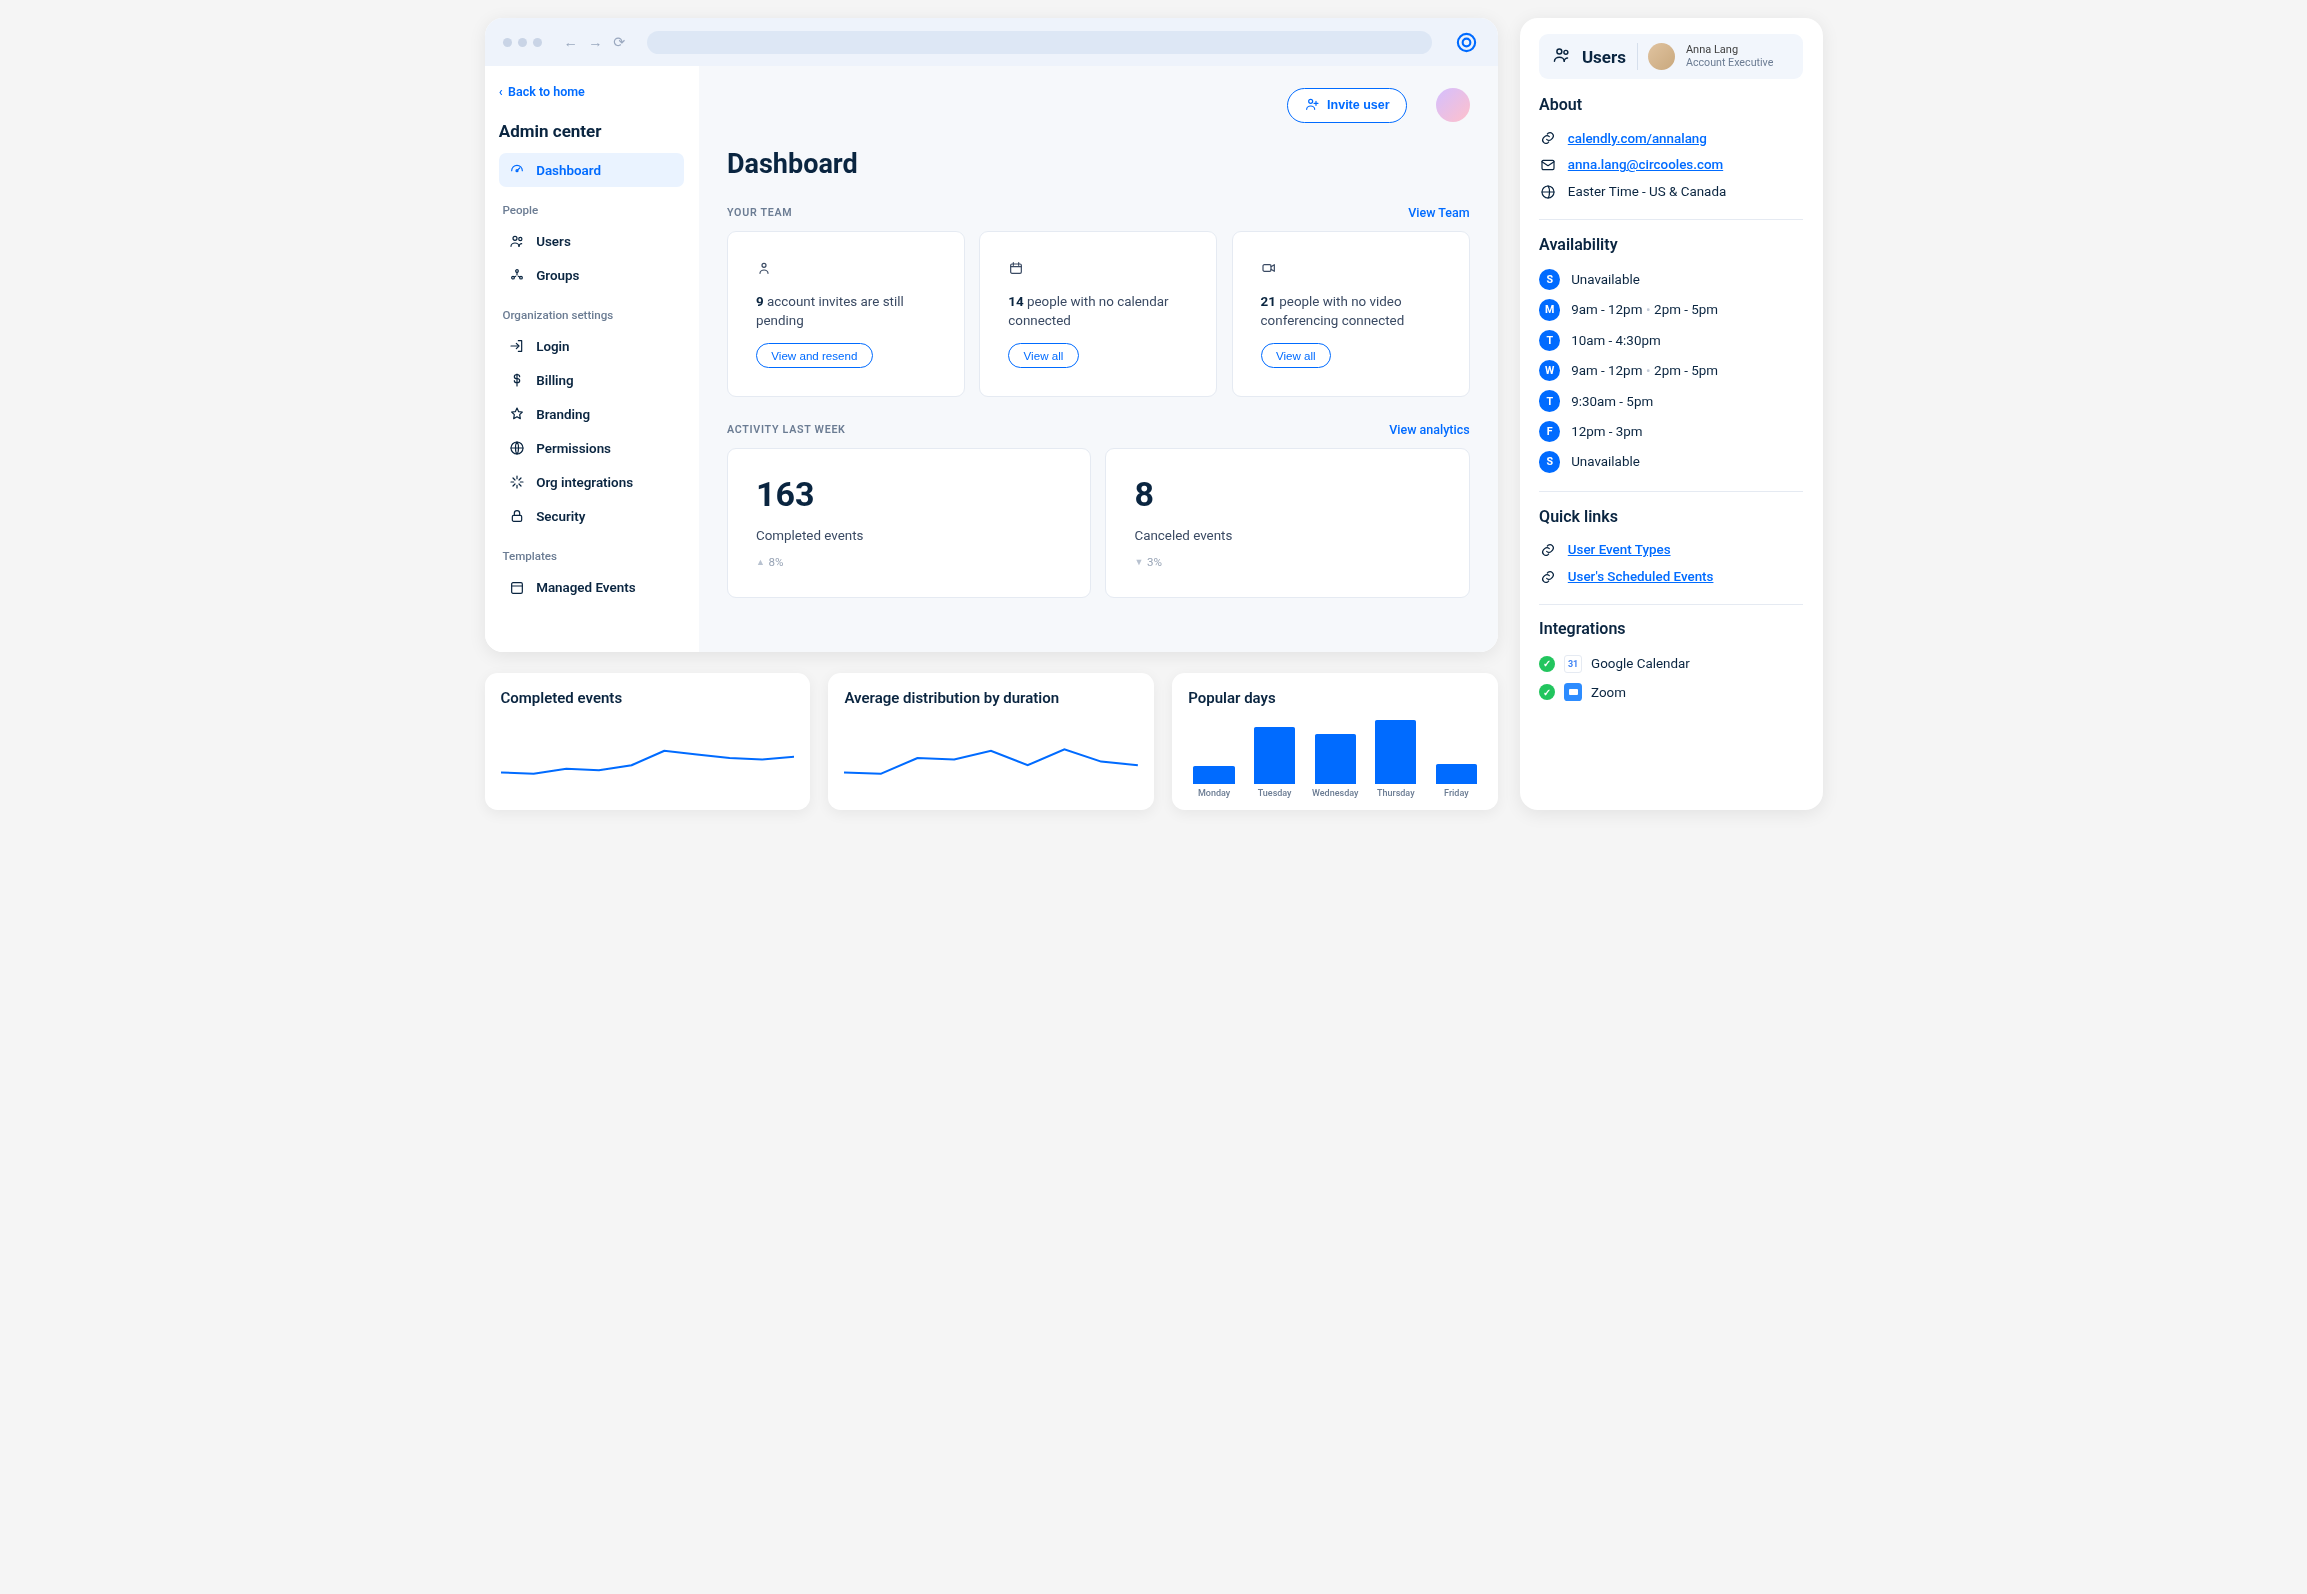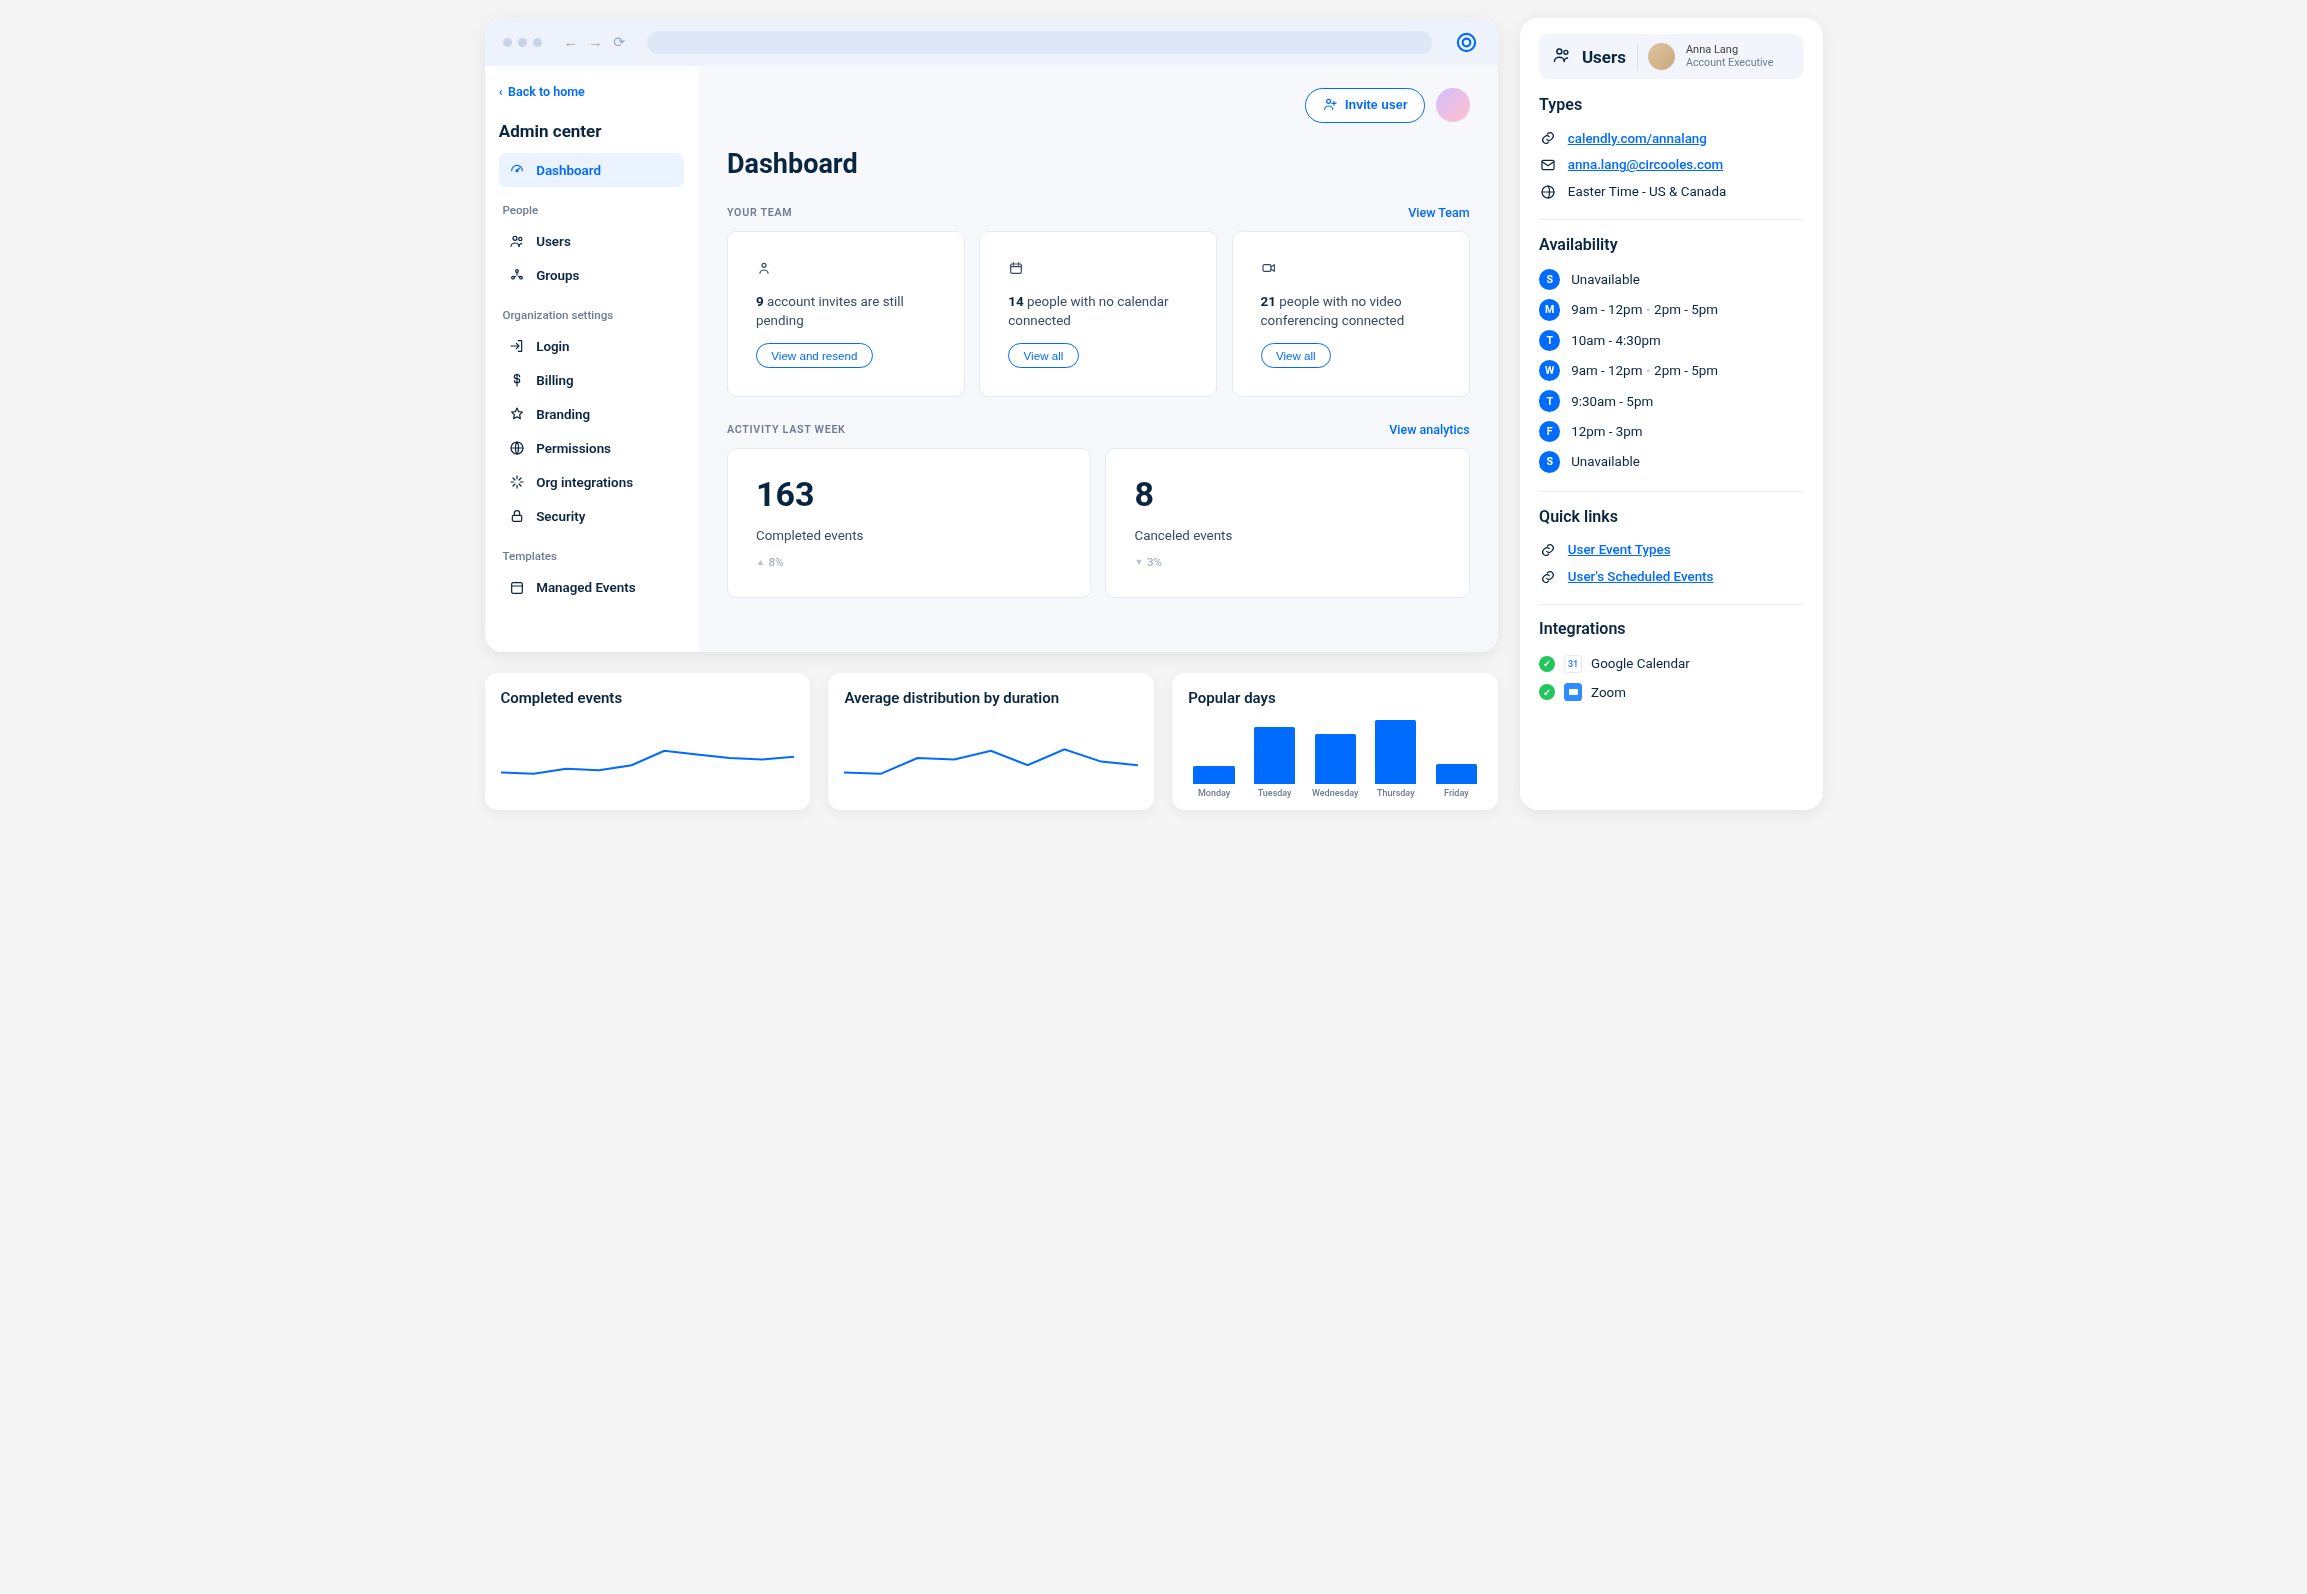--- a/index.html
+++ b/index.html
@@ -62,21 +62,21 @@
     font-size: 11.6px; color: #6b7c93; font-weight: 500;
     margin: 16px 3.6px 7.1px;
   }
   .nav-icon { width: 16px; display: inline-flex; justify-content: center; color: inherit; }
   .main {
     flex: 1;
     background: #f6f8fb;
     padding: 21.4px 28.5px 28.5px;
   }
   .main-header {
-    display: flex; justify-content: flex-end; gap: 11px;
+    display: flex; justify-content: flex-end; gap: 29px;
     margin-bottom: 25px;
   }
   .invite-btn {
     border: 0.9px solid #006bff; color: #006bff; background: #fff;
     padding: 7.1px 16px; border-radius: 21.4px; font-weight: 600; font-size: 12.5px;
     display: flex; align-items: center; gap: 7.1px; cursor: pointer;
   }
   .avatar { width: 34px; height: 34px; border-radius: 50%; background: linear-gradient(135deg,#d4bfff,#ffc0cb); cursor: pointer;}
   .page-title { font-size: 27px; font-weight: 700; color: #0a2540; margin-bottom: 25px;}
   .section-header {
@@ -412,21 +412,21 @@
           </svg></span>
       <span class="title">Users</span>
       <div class="panel-divider"></div>
       <div class="mini-avatar"></div>
       <div class="user-meta">
         <div class="name">Anna Lang</div>
         <div class="role">Account Executive</div>
       </div>
     </div>
 
-    <div class="panel-section-title">Types</div>
+    <div class="panel-section-title">About</div>
     <div class="info-row">
       <span class="icn">
           <svg class="ic" viewBox="0 0 24 24">
             <path d="M10 14a5 5 0 0 0 7 0l2-2a5 5 0 0 0-7-7l-1 1"></path>
             <path d="M14 10a5 5 0 0 0-7 0l-2 2a5 5 0 0 0 7 7l1-1"></path>
           </svg>
         </span>
       <a href="#">calendly.com/annalang</a>
     </div>
     <div class="info-row">

